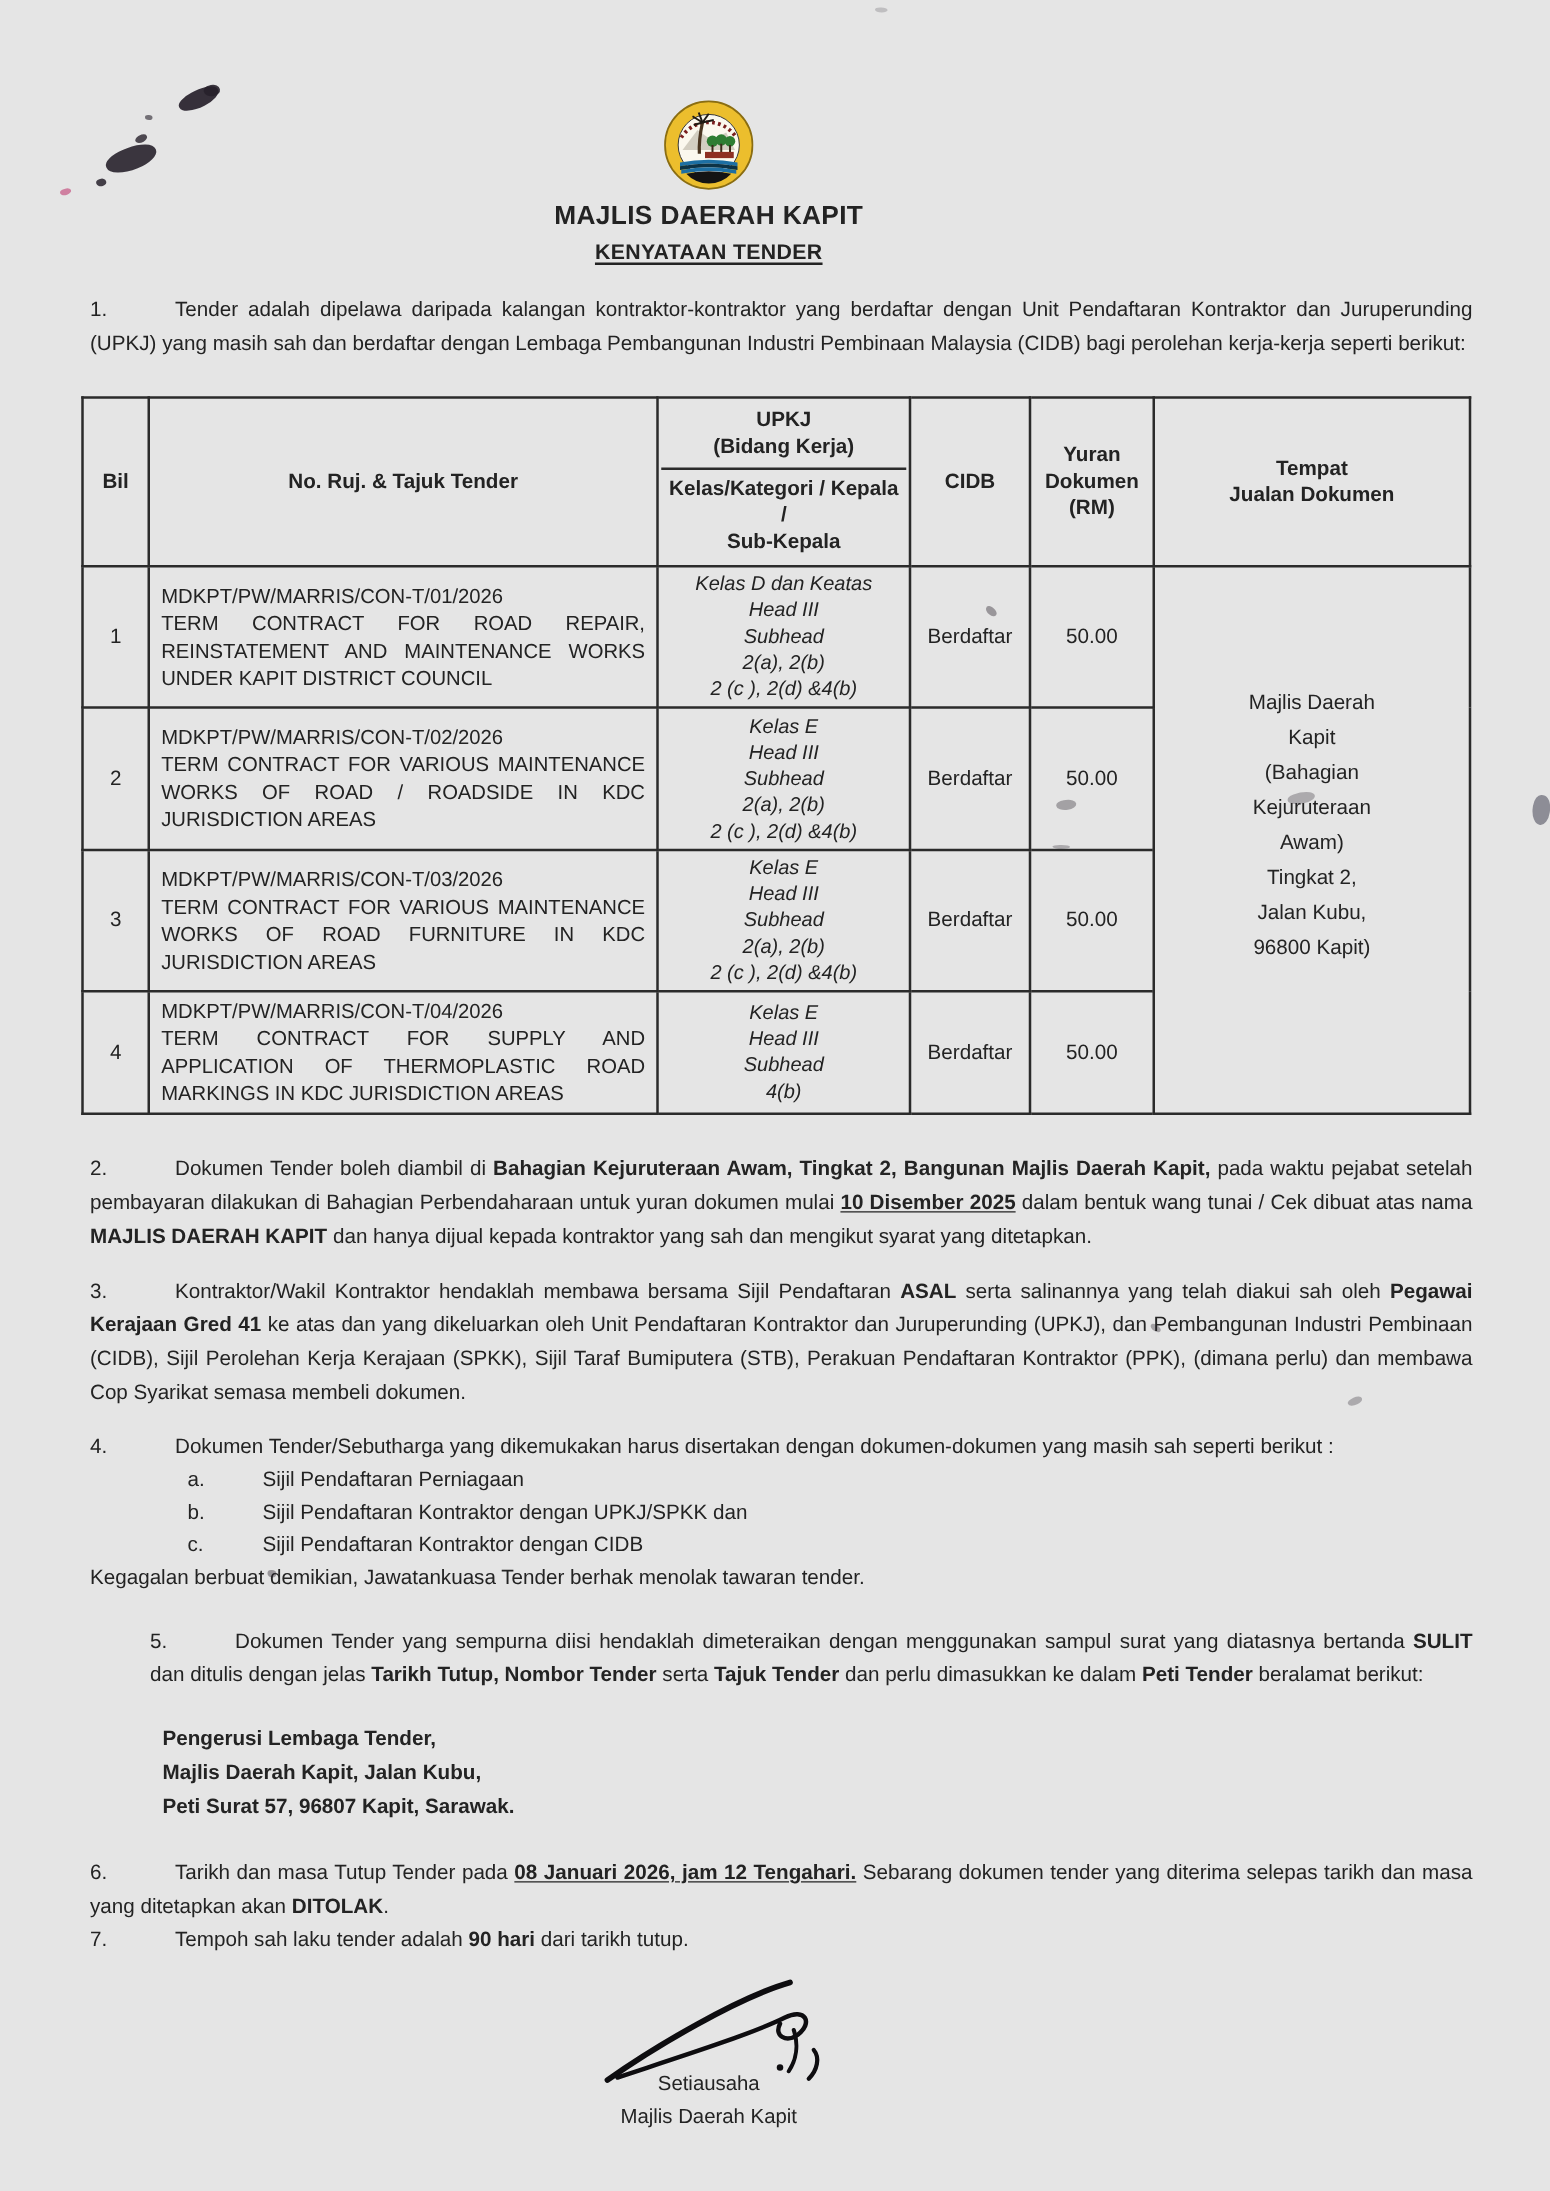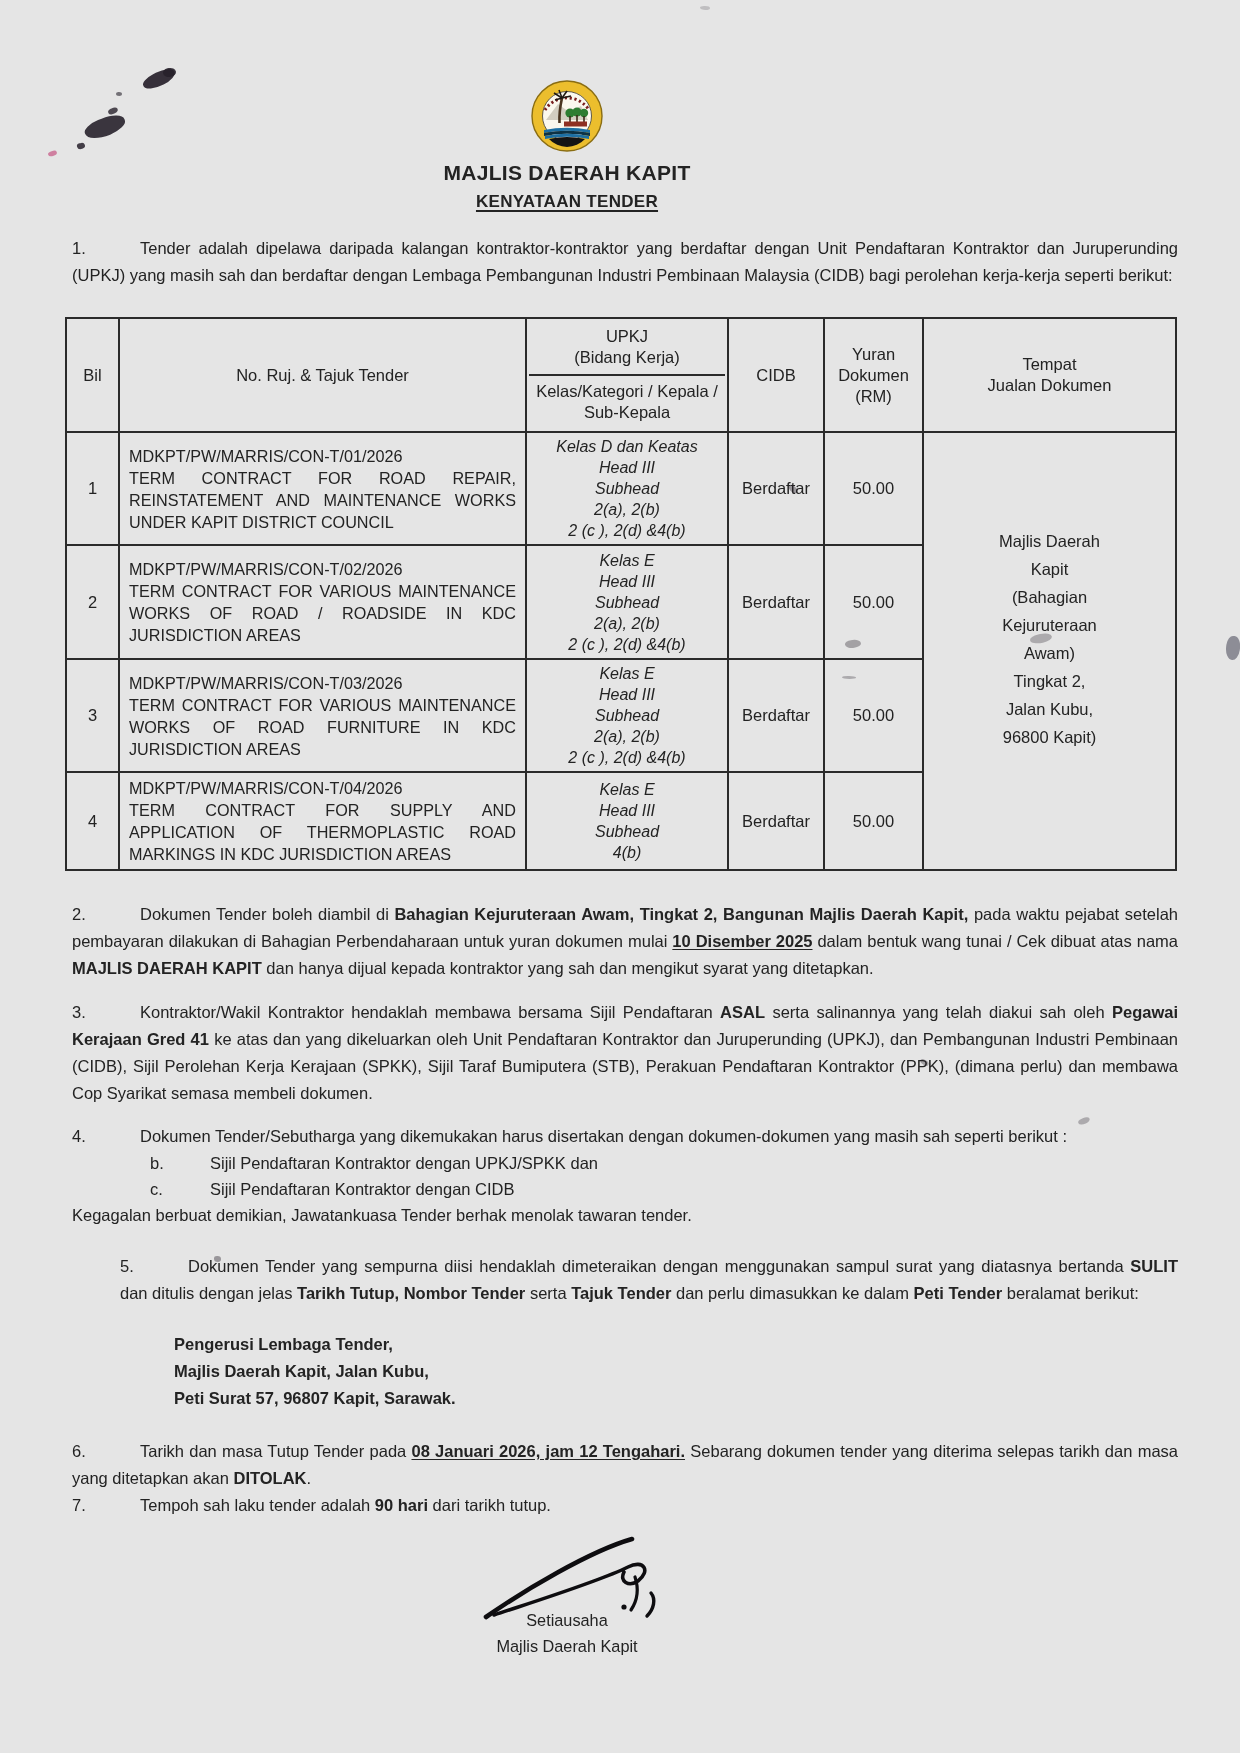--- a/index.html
+++ b/index.html
@@ -27,39 +27,39 @@
   .mt-p2 { margin-top:30px; }
   .mt-p3 { margin-top:17px; }
   .mt-p4 { margin-top:16px; }
   .mt-p5 { margin-top:24px;margin-left:48px; }
   .mt-p6 { margin-top:26px; }
   .mt-0  { margin-top:0; }
 
   
   table.tender { border-collapse:collapse; table-layout:fixed; width:1110px; margin:28px 0 0 -7px; }
   table.tender th, table.tender td { border:2px solid #2b2b2b; vertical-align:middle; overflow:hidden; }
-  table.tender th { font-weight:400; font-size:16.5px; line-height:21px; text-align:center; padding:2px; }
+  table.tender th { font-weight:700; font-size:16.5px; line-height:21px; text-align:center; padding:2px; }
   th.h-bil { text-align:left; padding-left:8px; }
   th.h-upkj { padding:0; }
   .upkj-top { border-bottom:2px solid #2b2b2b; padding:5px 2px 6px; }
   .upkj-sub { padding:5px 2px 6px; }
   td.c-bil   { text-align:center; font-size:16.5px; }
   td.c-ruj   { padding:4px 9px; font-size:16.2px; line-height:22px; }
   td.c-ruj .jtitle { text-align:justify; }
   td.c-upkj  { text-align:center; font-size:16px; line-height:21px; padding:3px 2px;font-style:italic; }
   td.c-cidb, td.c-yuran { text-align:center; font-size:16.5px; }
   td.c-tempat { text-align:center; font-size:16.5px; line-height:28px; padding-bottom:26px; }
 
   
   .sublist { margin-top:0; }
   .li { font-size:16.5px; line-height:26px; padding-left:78px; }
   .li-letter { display:inline-block; width:60px; }
 
   
-  .address { margin:24px 0 0 102px; font-weight:700; font-size:16.5px; line-height:27px; }
+  .address { margin:24px 0 0 58px; font-weight:700; font-size:16.5px; line-height:27px; }
 
   
   .sig-block { margin-top:12px; text-align:center; transform:translateX(-58px); }
   .sig-scribble { display:block; margin:0 auto -16px; transform:translateX(16px); }
   .sig-name { font-size:16.8px; font-weight:700; line-height:26px; }
   .sig-line { font-size:16.3px; line-height:26px; }
 
   
   .artifact { position:absolute; pointer-events:none; }
   .blob { background:#27212b; border-radius:45% 55% 50% 60%; }
@@ -197,20 +197,23 @@
 
     <div class="para mt-p3">
       <span class="pnum">3.</span><span><span>Kontraktor/Wakil Kontraktor hendaklah membawa bersama Sijil Pendaftaran </span><span class="b">ASAL</span><span> serta salinannya yang telah diakui sah oleh </span><span class="b">Pegawai Kerajaan Gred 41</span><span> ke atas dan yang dikeluarkan oleh Unit Pendaftaran Kontraktor dan Juruperunding (UPKJ), dan Pembangunan Industri Pembinaan (CIDB), Sijil Perolehan Kerja Kerajaan (SPKK), Sijil Taraf Bumiputera (STB), Perakuan Pendaftaran Kontraktor (PPK), (dimana perlu) dan membawa Cop Syarikat semasa membeli dokumen.</span></span>
     </div>
 
     <div class="para mt-p4">
       <span class="pnum">4.</span><span><span>Dokumen Tender/Sebutharga  yang dikemukakan harus disertakan dengan dokumen-dokumen yang masih sah seperti berikut :</span></span>
     </div>
     <div class="sublist">
       <div class="li">
+        <span class="li-letter">a.</span><span>Sijil Pendaftaran Perniagaan</span>
+      </div>
+      <div class="li">
         <span class="li-letter">b.</span><span>Sijil Pendaftaran Kontraktor dengan UPKJ/SPKK dan</span>
       </div>
       <div class="li">
         <span class="li-letter">c.</span><span>Sijil Pendaftaran Kontraktor dengan CIDB</span>
       </div>
     </div>
     <div class="para mt-0">Kegagalan berbuat demikian, Jawatankuasa Tender berhak menolak tawaran tender.</div>
 
     <div class="para mt-p5">
       <span class="pnum">5.</span><span><span>Dokumen Tender yang sempurna diisi hendaklah dimeteraikan dengan menggunakan sampul surat yang diatasnya bertanda </span><span class="b">SULIT</span><span> dan ditulis dengan jelas </span><span class="b">Tarikh Tutup, Nombor Tender</span><span> serta </span><span class="b">Tajuk Tender</span><span> dan perlu dimasukkan ke dalam </span><span class="b">Peti Tender</span><span> beralamat berikut:</span></span>

